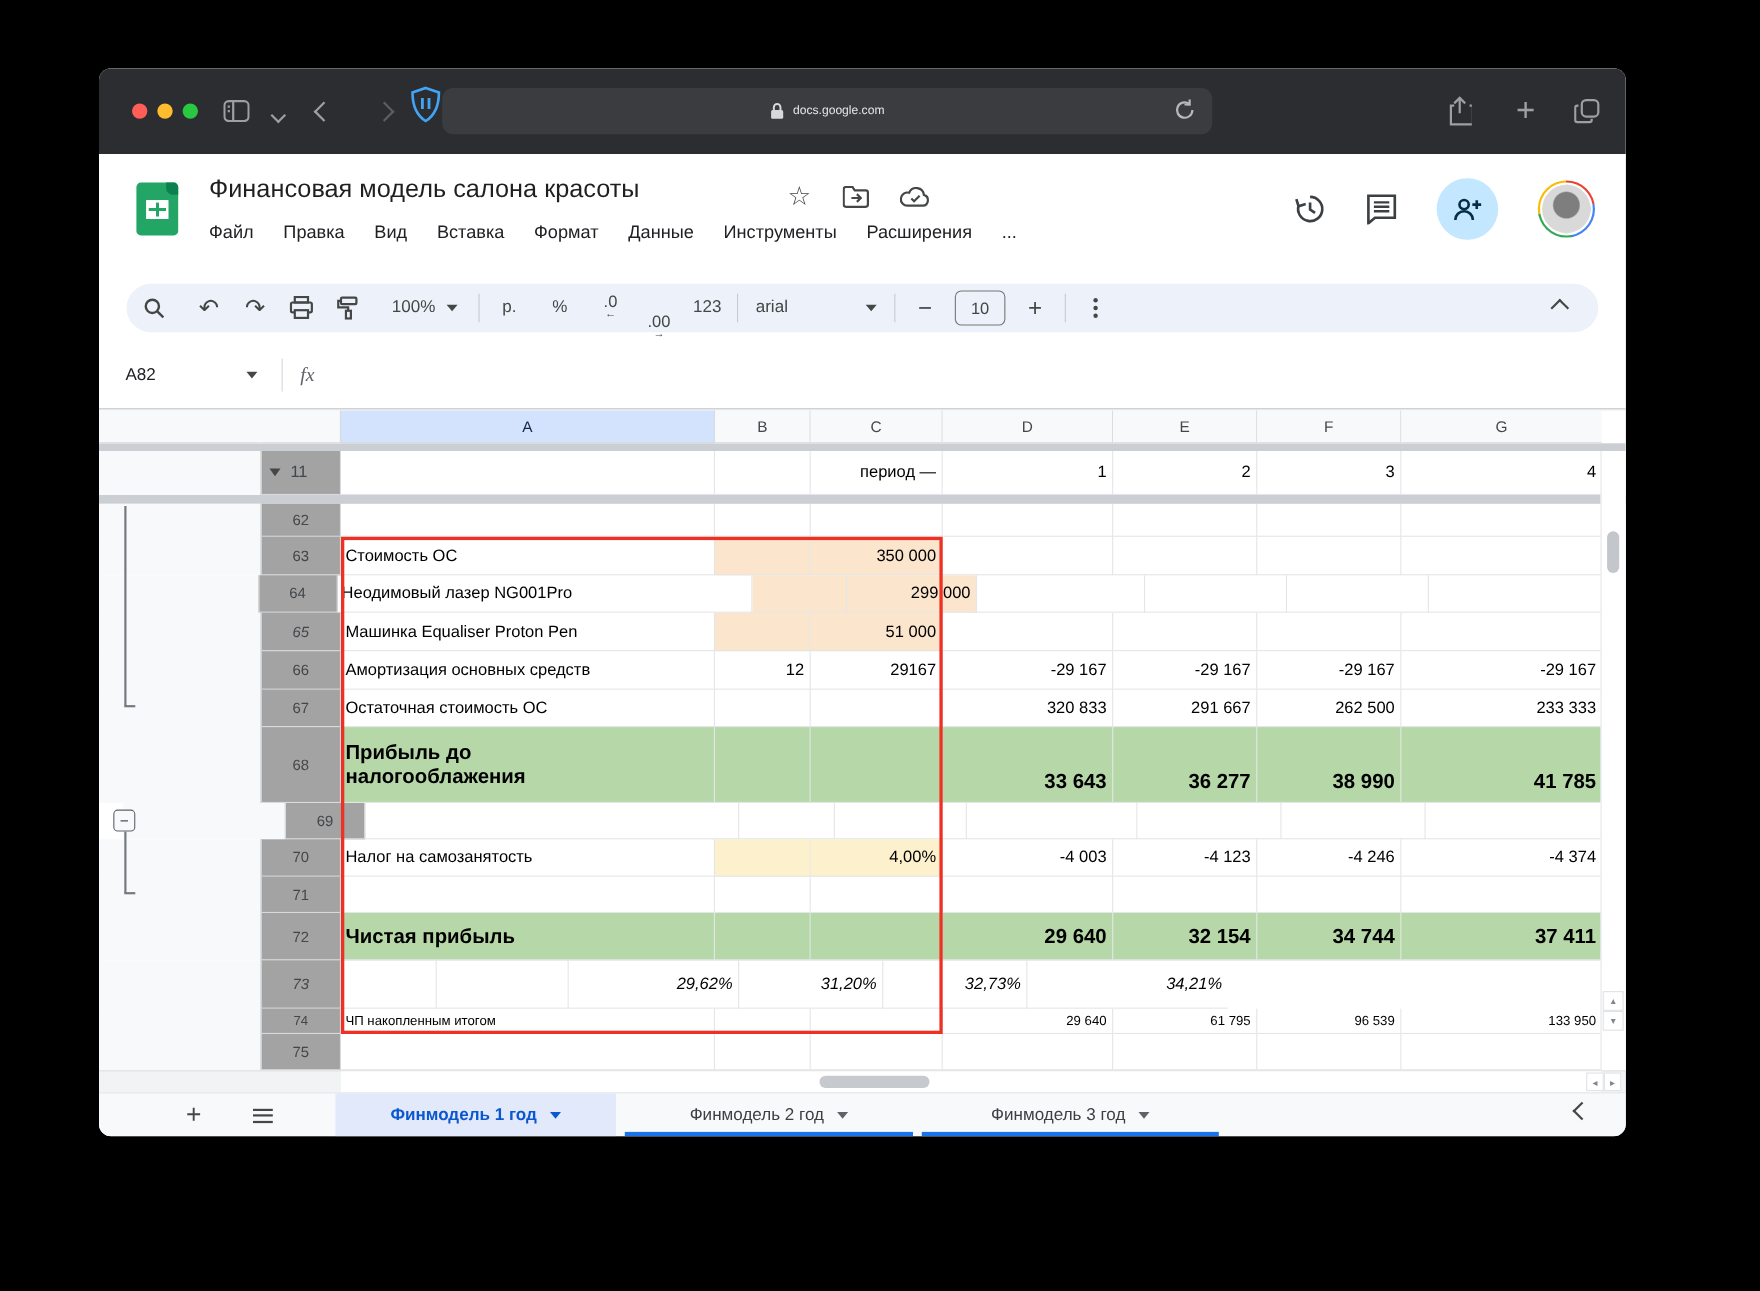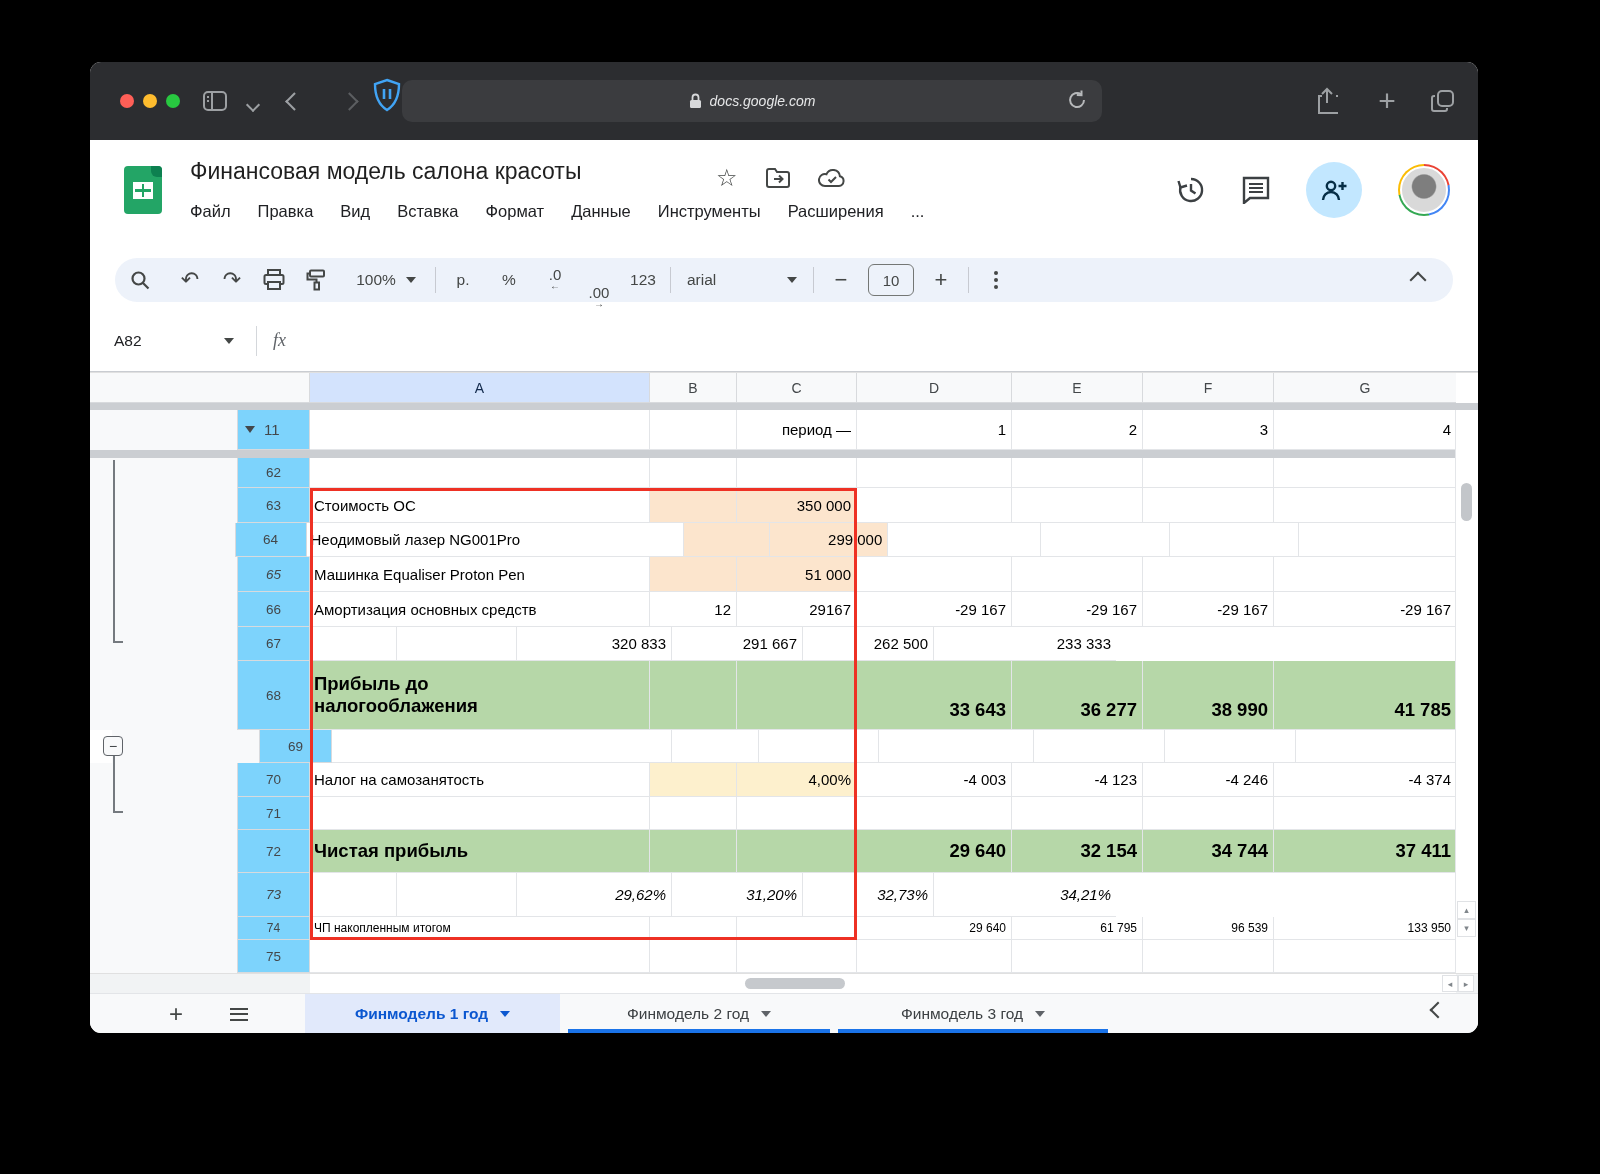--- a/index.html
+++ b/index.html
@@ -10,21 +10,21 @@
   .titlebar{position:relative;height:78px;background:#2c2d30;}
   .tl{position:absolute;top:32px;width:14px;height:14px;border-radius:50%;}
   .tl.red{left:30px;background:#ff5f57;}
   .tl.yellow{left:53px;background:#febc2e;}
   .tl.green{left:76px;background:#28c840;}
   .tbicon{position:absolute;top:24px;width:30px;height:30px;display:flex;align-items:center;justify-content:center;color:#9da0a3;}
   .chv{width:11px;height:11px;border-left:2.5px solid #9da0a3;border-top:2.5px solid #9da0a3;display:inline-block;}
   .chv.left{transform:rotate(-45deg);}
   .chv.right{transform:rotate(135deg);border-color:#5c5e61;}
   .chv.down{width:8px;height:8px;transform:rotate(-135deg);}
-  .urlbar{position:absolute;left:312px;top:18px;width:700px;height:42px;background:#3b3c3f;border-radius:10px;display:flex;align-items:center;justify-content:center;gap:8px;color:#e6e7e8;font-size:14px;font-style:italic;}
+  .urlbar{position:absolute;left:312px;top:18px;width:700px;height:42px;background:#3b3c3f;border-radius:10px;display:flex;align-items:center;justify-content:center;gap:8px;color:#e6e7e8;font-size:11px;}
   .urlreload{position:absolute;right:14px;top:9px;color:#b6b8ba;}
   
   .appheader{position:relative;height:110px;background:#fff;}
   .sheetsicon{position:absolute;left:34px;top:26px;width:38px;height:48px;background:#23a566;border-radius:4px;}
   .sheetsicon .fold{position:absolute;right:0;top:0;width:11px;height:11px;background:#0d8050;border-radius:0 4px 0 6px;}
   .sheetsicon .grid{position:absolute;left:9px;top:16px;width:20px;height:17px;background:
      linear-gradient(#fff,#fff) ,#23a566;border:2.5px solid #fff;box-sizing:border-box;background:
      linear-gradient(to right,transparent 7px,#23a566 7px,#23a566 9.5px,transparent 9.5px),
      linear-gradient(to bottom,transparent 5px,#23a566 5px,#23a566 7.5px,transparent 7.5px),#fff;}
   .doctitle{position:absolute;left:100px;top:18px;font-size:23px;color:#1f1f1f;}
@@ -53,21 +53,21 @@
   
   .sheet{position:relative;height:600px;background:#fff;overflow:hidden;border-top:1px solid #e0e0e0;}
   .colhead,.grid-row,.row11{display:flex;}
   .hc{box-sizing:border-box;height:30px;display:flex;align-items:center;justify-content:center;background:#f8f9fa;border-right:1px solid #d8dadd;border-bottom:1px solid #d8dadd;font-size:14px;color:#43474a;}
   .hc.corner1{border-right:none;background:#f8f9fa;}
   .hc.sel{background:#d3e3fd;color:#122a4c;}
   .fband1{height:7px;background:#cbced2;}
   .fband2{height:8px;background:#cbced2;}
   .cell{box-sizing:border-box;display:flex;align-items:center;font-size:15px;color:#000;border-right:1px solid #e3e5e8;border-bottom:1px solid #e3e5e8;overflow:hidden;}
   .gutter{background:#f8f9fa;border-right:none;border-bottom:none;}
-  .rowhdr{justify-content:center;color:#43474a;font-size:13.5px;background:#7dd3fc;border-left:1px solid #d8dadd;border-right:1px solid #d8dadd;border-bottom:1px solid #d8dadd;}
+  .rowhdr{justify-content:center;color:#43474a;font-size:13.5px;background:#a3a3a3;border-left:1px solid #d8dadd;border-right:1px solid #d8dadd;border-bottom:1px solid #d8dadd;}
   .num{justify-content:flex-end;padding-right:5px;}
   .lbl{padding-left:4px;}
   .lbltxt{white-space:nowrap;}
   .row11{height:40px;}
   .row11 .cell{font-size:15px;}
   .row11 .rowhdr{justify-content:flex-start;padding-left:7px;gap:9px;}
   .tri-down{width:0;height:0;border-left:5px solid transparent;border-right:5px solid transparent;border-top:7px solid #43474a;}
   .kind-input .col-b,.kind-input .col-c{background:#fce5cd;}
   .kind-input2 .col-b,.kind-input2 .col-c{background:#fdf0cd;}
   .kind-total .dcell{background:#b6d7a8;}
@@ -388,20 +388,23 @@
             <div class="cell dcell col-b num" style="width: 87px;">12</div>
             <div class="cell dcell col-c num" style="width: 120px;">29167</div>
             <div class="cell dcell col-d num" style="width: 155px;">-29 167</div>
             <div class="cell dcell col-e num" style="width: 131px;">-29 167</div>
             <div class="cell dcell col-f num" style="width: 131px;">-29 167</div>
             <div class="cell dcell col-g num" style="width: 182px; border-right: none;">-29 167</div>
           </div>
           <div class="grid-row kind-normal" style="height: 34px;">
             <div class="cell gutter" style="width: 147px;"></div>
             <div class="cell rowhdr" style="width: 73px;">67</div>
+            <div class="cell dcell col-a lbl" style="width: 340px;">
+              <span class="lbltxt">Остаточная стоимость ОС</span>
+            </div>
             <div class="cell dcell col-b num" style="width: 87px;"></div>
             <div class="cell dcell col-c num" style="width: 120px;"></div>
             <div class="cell dcell col-d num" style="width: 155px;">320 833</div>
             <div class="cell dcell col-e num" style="width: 131px;">291 667</div>
             <div class="cell dcell col-f num" style="width: 131px;">262 500</div>
             <div class="cell dcell col-g num" style="width: 182px; border-right: none;">233 333</div>
           </div>
           <div class="grid-row kind-total tall" style="height: 69px;">
             <div class="cell gutter" style="width: 147px;"></div>
             <div class="cell rowhdr" style="width: 73px;">68</div>

